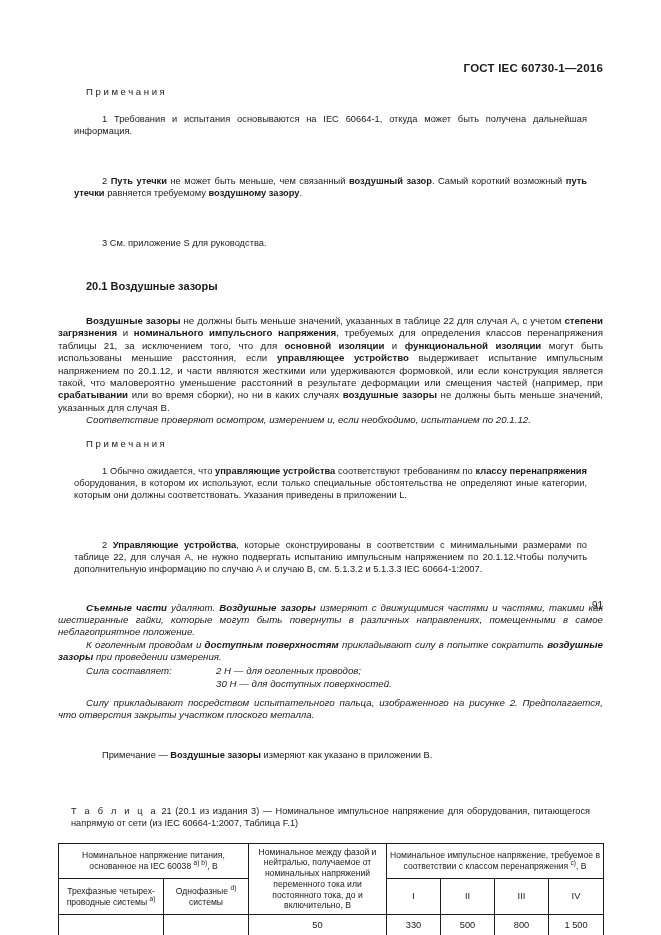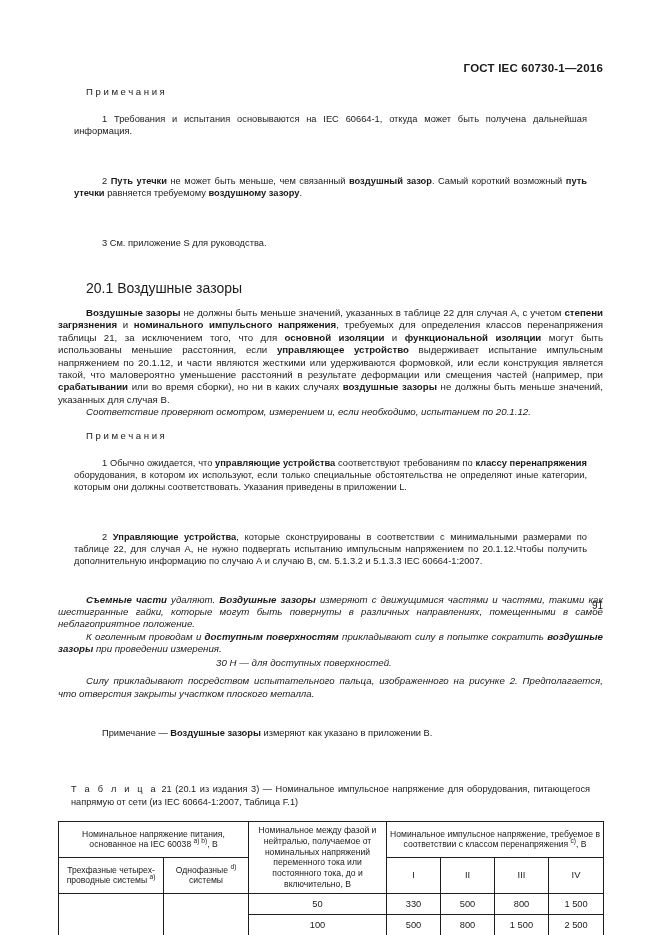--- a/index.html
+++ b/index.html
@@ -58,23 +58,23 @@
     line-height: 12.0px;
     margin: 16px;
     text-align: justify;
     text-indent: 28px;
   }
   .gap-s { height: 6px; }
   .gap-m { height: 11px; }
   .gap-l { height: 15px; }
   b { font-weight: bold; }
   .sec-title {
-    font-size: 14px;
-    font-weight: normal;
-    margin: 0 0 0 28px;
+    font-size: 11px;
+    font-weight: bold;
+    margin: 0 0 12px 28px;
   }
   p.ital {
     font-size: 9.7px;
     line-height: 12.4px;
     font-style: italic;
     margin: 0;
     text-align: justify;
     text-indent: 28px;
   }
   .force-row {
@@ -162,20 +162,24 @@
     <div class="note-head">Примечания</div>
     <p class="note">1 Обычно ожидается, что <b>управляющие устройства</b> соответствуют требованиям по <b>классу перенапряжения</b> оборудования, в котором их используют, если только специальные обстоятельства не определяют иные категории, которым они должны соответствовать. Указания приведены в приложении L.</p>
     <div class="gap-s"></div>
     <p class="note">2 <b>Управляющие устройства</b>, которые сконструированы в соответствии с минимальными размерами по таблице 22, для случая А, не нужно подвергать испытанию импульсным напряжением по 20.1.12.Чтобы получить дополнительную информацию по случаю А и случаю В, см. 5.1.3.2 и 5.1.3.3 IEC 60664-1:2007.</p>
 
     <div class="gap-m"></div>
 
     <p class="ital"><b>Съемные части</b> удаляют. <b>Воздушные зазоры</b> измеряют с движущимися частями и частями, такими как шестигранные гайки, которые могут быть повернуты в различных направлениях, помещенными в самое неблагоприятное положение.</p>
     <p class="ital">К оголенным проводам и <b>доступным поверхностям</b> прикладывают силу в попытке сократить <b>воздушные зазоры</b> при проведении измерения.</p>
 
+    <div class="force-row">
+      <span class="force-label">Сила составляет:</span>
+      <span class="force-val">2 Н — для оголенных проводов;</span>
+    </div>
     <div class="force-row">
       <span class="force-label"></span>
       <span class="force-val">30 Н — для доступных поверхностей.</span>
     </div>
 
     <div class="gap-s"></div>
     <p class="ital">Силу прикладывают посредством испытательного пальца, изображенного на рисунке 2. Предполагается, что отверстия закрыты участком плоского металла.</p>
 
     <div class="gap-m"></div>
     <p class="note">Примечание — <b>Воздушные зазоры</b> измеряют как указано в приложении В.</p>

